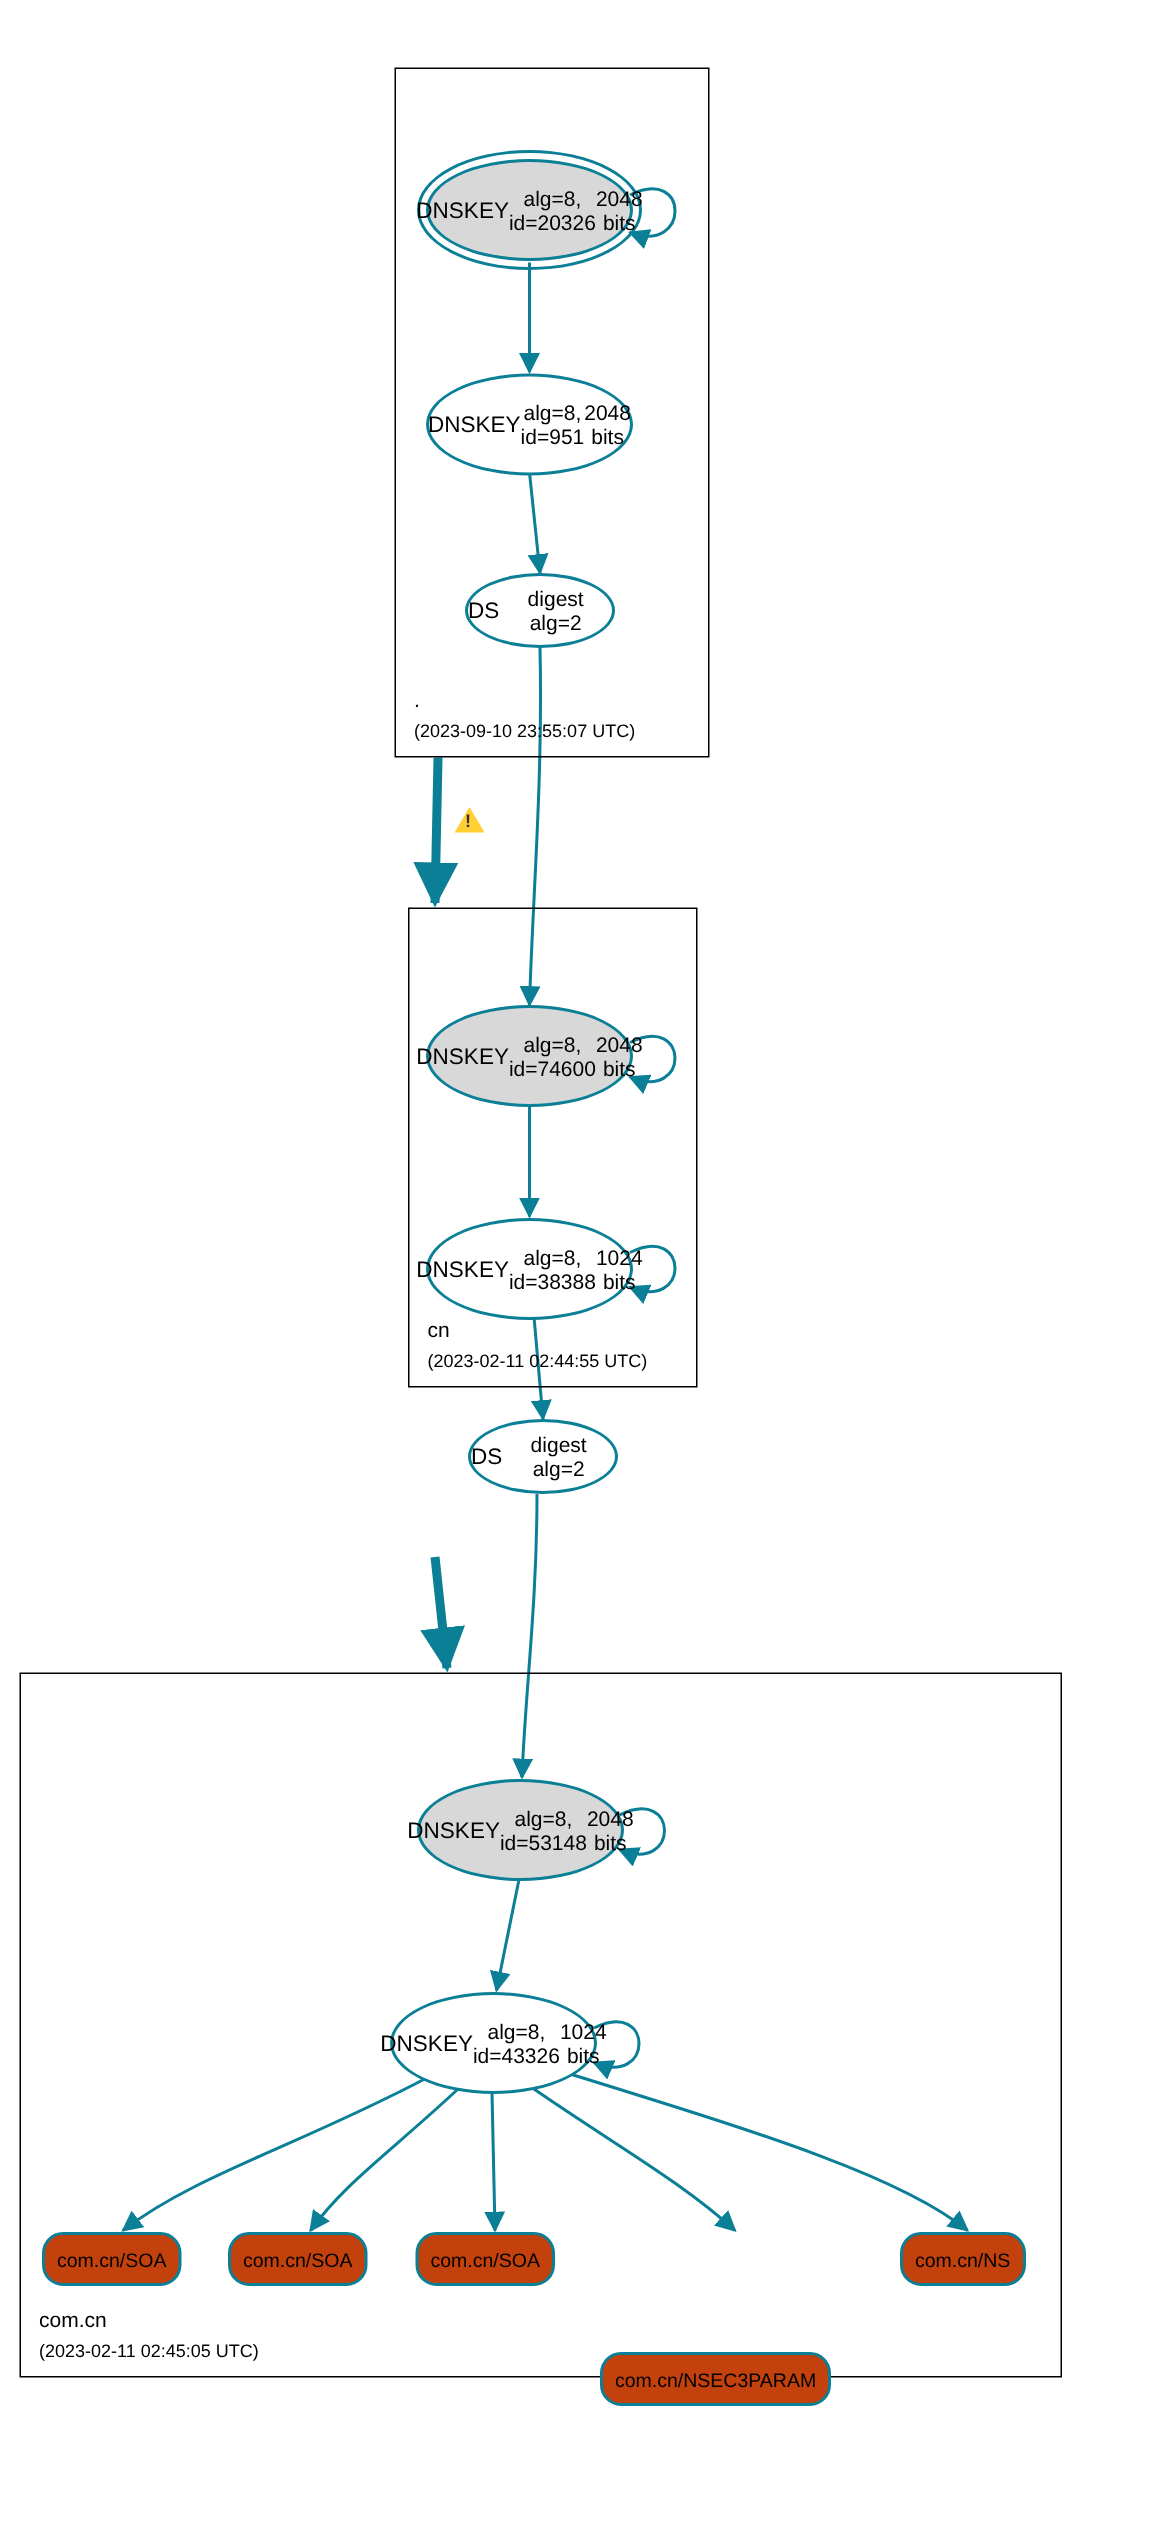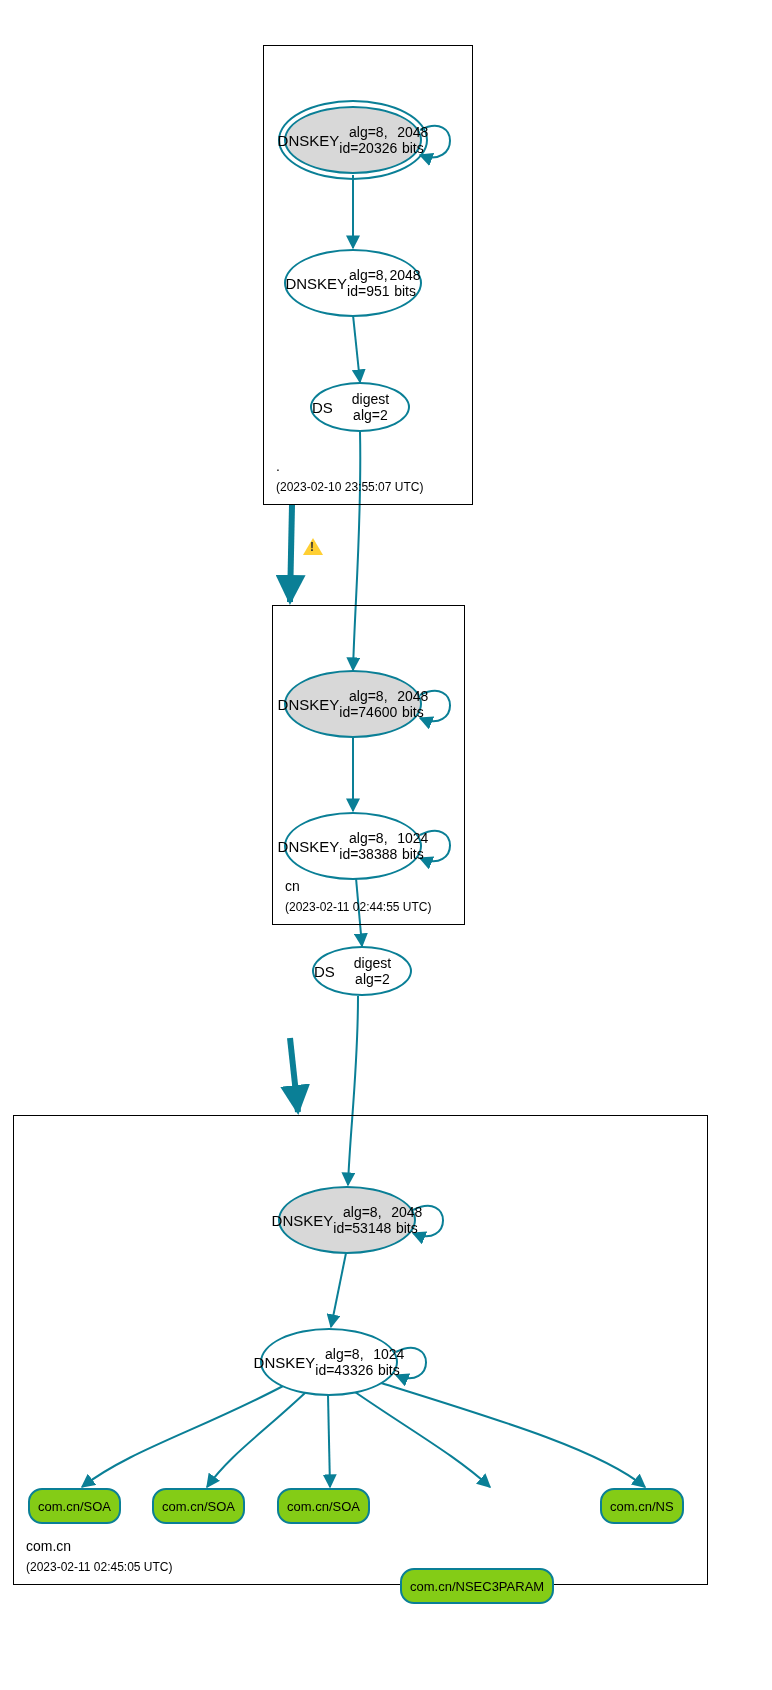--- a/index.html
+++ b/index.html
@@ -43,21 +43,21 @@
     text-align: center;
     box-sizing: border-box;
   }
   .node.shaded { background: #d8d8d8; }
   .node .t1 { font-size: 15px; }
   .node .t2 { font-size: 14px; text-align: center; }
   .rect-node {
     position: absolute;
     border: 2px solid #0a7f96;
     border-radius: 14px;
-    background: #84cc16;
+    background: #c2410c;
     display: flex;
     align-items: center;
     justify-content: center;
     text-align: center;
     font-size: 13px;
     box-sizing: border-box;
     padding: 0 8px;
     white-space: nowrap;
   }
   .trust-ring {
@@ -136,21 +136,21 @@
 
     <path d="M 285 1385 C 200 1430, 130 1450, 82 1487" stroke="#0a7f96" stroke-width="2" fill="none" marker-end="url(#ah)"></path>
     <path d="M 305 1393 C 260 1435, 230 1455, 207 1487" stroke="#0a7f96" stroke-width="2" fill="none" marker-end="url(#ah)"></path>
     <path d="M 328 1395 L 330 1487" stroke="#0a7f96" stroke-width="2" fill="none" marker-end="url(#ah)"></path>
     <path d="M 355 1392 C 410 1430, 455 1455, 490 1487" stroke="#0a7f96" stroke-width="2" fill="none" marker-end="url(#ah)"></path>
     <path d="M 378 1382 C 500 1420, 600 1450, 645 1487" stroke="#0a7f96" stroke-width="2" fill="none" marker-end="url(#ah)"></path>
   </svg>
 
   <div class="zone" style="left:263px; top:45px; width:210px; height:460px;">
     <span class="zone-label" style="bottom:30px;">.</span>
-    <span class="zone-ts" style="bottom:10px;">(2023-02-10 23:55:07 UTC)</span>
+    <span class="zone-ts" style="bottom:10px;">(2023-09-10 23:55:07 UTC)</span>
   </div>
   <div class="trust-ring" style="left:278px; top:100px; width:150px; height:80px;"></div>
   <div class="node shaded" style="left:284px; top:106px; width:138px; height:68px;">
     <span class="t1">DNSKEY</span>
     <span class="t2">alg=8, id=20326</span>
     <span class="t2">2048 bits</span>
   </div>
   <div class="node" style="left:284px; top:249px; width:138px; height:68px;">
     <span class="t1">DNSKEY</span>
     <span class="t2">alg=8, id=951</span>

